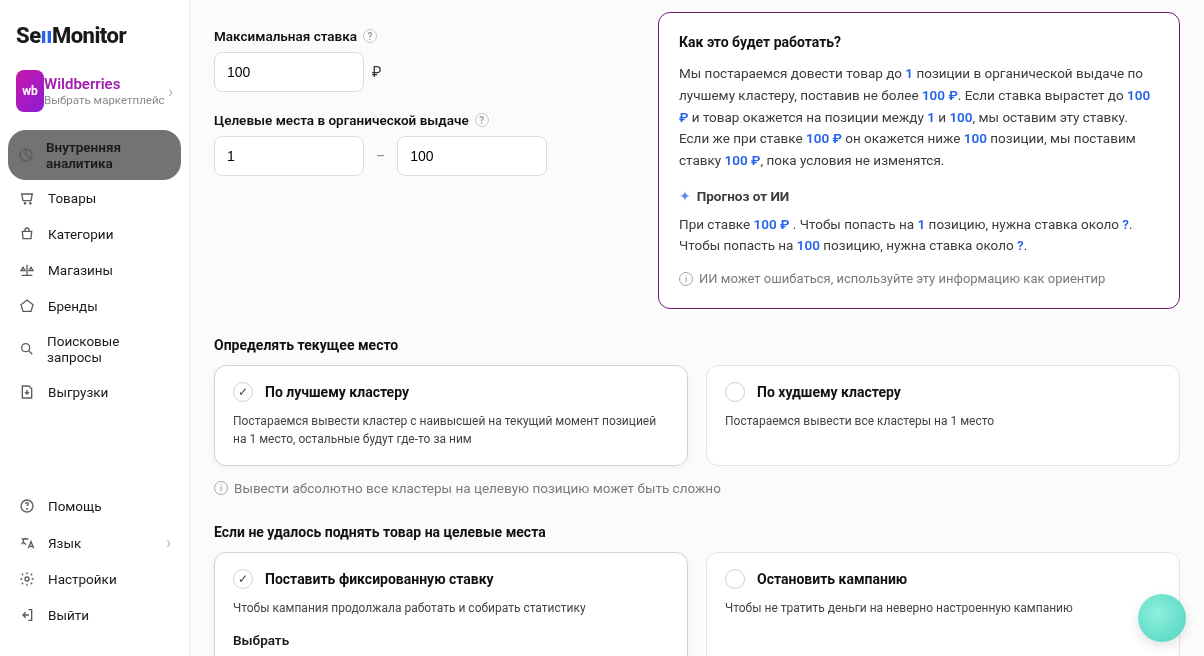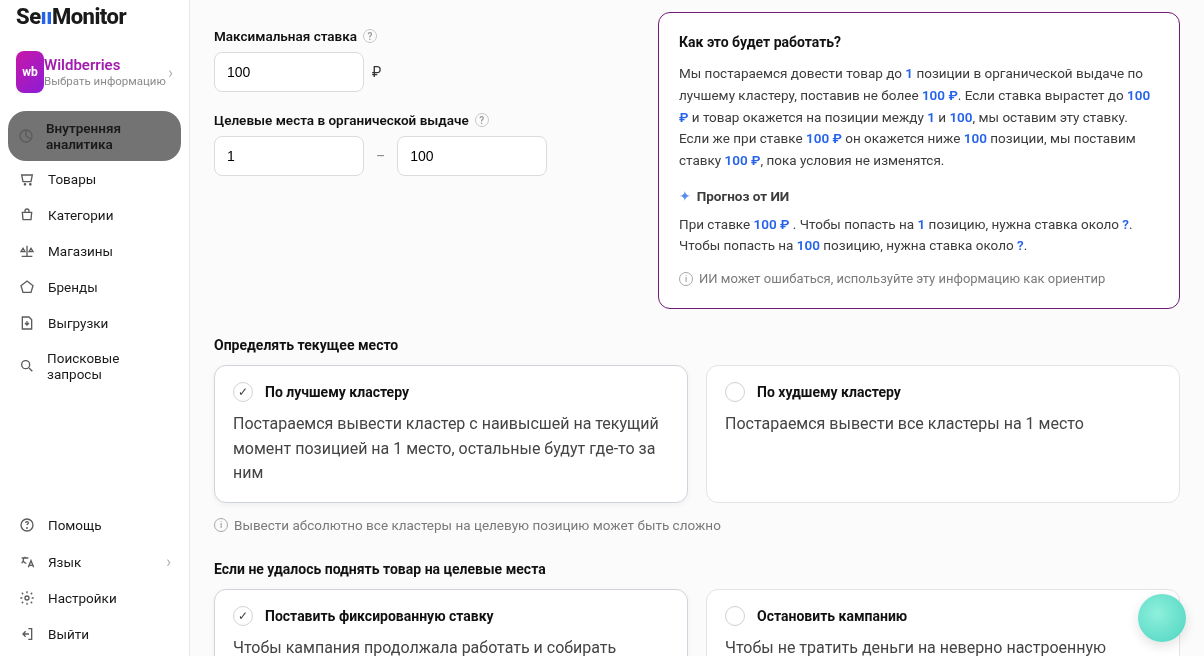--- a/index.html
+++ b/index.html
@@ -1,17 +1,17 @@
 <!DOCTYPE html>
 <html><head>
 <meta charset="utf-8">
 <style>
 * { box-sizing: border-box; margin: 0; padding: 0; }
 body { font-family: -apple-system, BlinkMacSystemFont, "Segoe UI", Roboto, sans-serif; font-size: 14px; color: #1a1a1a; background: #fff; width: 1204px; height: 656px; overflow: hidden; display: flex; }
-.sidebar { width: 190px; height: 100%; background: #fff; border-right: 1px solid #e8e8e8; display: flex; flex-direction: column; padding: 4px 8px; }
+.sidebar { width: 190px; height: 100%; background: #fff; border-right: 1px solid #e8e8e8; display: flex; flex-direction: column; padding: 23px 8px; }
 .logo { font-size: 22px; font-weight: 800; padding: 0 8px 16px; letter-spacing: -0.5px; }
 .logo .accent { color: #2563eb; }
 .mp-selector { display: flex; align-items: center; padding: 6px 8px; cursor: pointer; margin-bottom: 12px; }
 .mp-icon { width: 28px; height: 42px; border-radius: 8px; background: linear-gradient(135deg,#c817a8,#8b1dd6); display:flex;align-items:center;justify-content:center;color:#fff;font-weight:700;font-size:12px;}
 .mp-text { flex: 1; }
 .mp-title { font-size: 15px; font-weight: 600; color:#a21caf; }
 .mp-sub { font-size: 11.5px; color: #8b8b8b; }
 .nav-item { display:flex; align-items:center; padding: 9px 10px; border-radius: 18px; cursor:pointer; color:#1a1a1a; }
 .nav-item.active { background:#737373; font-weight:600; }
 .nav-item .icon { width:18px; height:18px; margin-right:12px; color:#5b5b5b; display:flex;align-items:center;justify-content:center; }
@@ -34,42 +34,42 @@
 .range-dash { color:#888; padding:0 4px; }
 .section-title { font-size:14px; font-weight:700; color:#111; margin-top:28px; margin-bottom:12px; }
 .cards { display:flex; gap:18px;border-radius:23px; }
 .card { flex:1; border:1px solid #e4e4e4; border-radius:12px; background:#fff; padding:16px 18px; cursor:pointer; }
 .card.selected { border-color:#cfd4dc; box-shadow:0 2px 6px rgba(0,0,0,0.05); }
 .card-head { display:flex; align-items:center; gap:12px; margin-bottom:10px; }
 .radio { width:20px; height:20px; border-radius:50%; border:1.5px solid #d0d0d0; display:flex; align-items:center; justify-content:center; flex-shrink:0; }
 .radio.checked { border-color:#cfd4dc; }
 .radio.checked::after { content:"✓"; font-size:12px; color:#444; }
 .card-title { font-size:14px; font-weight:700; color:#111; }
-.card-desc { font-size:16px; color:#444; line-height:1.55; }
+.card-desc { font-size:12px; color:#444; line-height:1.55; }
 .hint-row { display:flex; align-items:center; gap:6px; margin-top:14px; color:#7a7a7a; font-size:13.5px; }
 .info-icon { width:14px; height:14px; border:1.5px solid #a8a8a8; border-radius:50%; display:inline-flex;align-items:center;justify-content:center; font-size:9px; color:#8a8a8a; flex-shrink:0; }
 .chevron { font-size:16px; color:#b0b0b0; }
 .lang-row { display:flex; align-items:center; }
 .lang-row .chevron { margin-left:auto; }
 svg { display:block; }
 .chat-bubble { position:fixed; right:18px; bottom:14px; width:48px; height:48px; border-radius:50%; background:radial-gradient(circle at 40% 40%, #8ef0dc, #4dd4c0); box-shadow:0 4px 12px rgba(0,0,0,0.12); }
 </style>
 </head>
 <body>
 
 <aside class="sidebar">
   <div class="logo">
     <span>Se</span><span class="accent">ıı</span><span>Monitor</span>
   </div>
 
   <div class="mp-selector">
     <div class="mp-icon">wb</div>
     <div class="mp-text">
       <div class="mp-title">Wildberries</div>
-      <div class="mp-sub">Выбрать информацию</div>
+      <div class="mp-sub">Выбрать маркетплейс</div>
     </div>
     <span class="chevron">›</span>
   </div>
 
   <div class="nav-item active">
     <span class="icon">
         <svg width="16" height="16" viewBox="0 0 24 24" fill="none" stroke="currentColor" stroke-width="2">
           <circle cx="12" cy="12" r="9"></circle>
           <path d="M12 3v9l6 4"></path>
         </svg>
@@ -107,34 +107,34 @@
     <span class="icon">
         <svg width="16" height="16" viewBox="0 0 24 24" fill="none" stroke="currentColor" stroke-width="2">
           <path d="M3 10l9-7 9 7-3 10H6z"></path>
         </svg>
       </span>
     <span class="lbl">Бренды</span>
   </div>
   <div class="nav-item">
     <span class="icon">
         <svg width="16" height="16" viewBox="0 0 24 24" fill="none" stroke="currentColor" stroke-width="2">
+          <circle cx="10" cy="10" r="6"></circle>
+          <path d="M20 20l-5-5"></path>
+        </svg>
+      </span>
+    <span class="lbl">Поисковые запросы</span>
+  </div>
+  <div class="nav-item">
+    <span class="icon">
+        <svg width="16" height="16" viewBox="0 0 24 24" fill="none" stroke="currentColor" stroke-width="2">
           <path d="M5 3h10l4 4v14H5z"></path>
           <path d="M12 9v6m-3-3l3 3 3-3"></path>
         </svg>
       </span>
     <span class="lbl">Выгрузки</span>
-  </div>
-  <div class="nav-item">
-    <span class="icon">
-        <svg width="16" height="16" viewBox="0 0 24 24" fill="none" stroke="currentColor" stroke-width="2">
-          <circle cx="10" cy="10" r="6"></circle>
-          <path d="M20 20l-5-5"></path>
-        </svg>
-      </span>
-    <span class="lbl">Поисковые запросы</span>
   </div>
 
   <div class="sidebar-spacer"></div>
 
   <div class="nav-item">
     <span class="icon">
         <svg width="16" height="16" viewBox="0 0 24 24" fill="none" stroke="currentColor" stroke-width="2">
           <circle cx="12" cy="12" r="9"></circle>
           <path d="M10 9a2 2 0 114 0c0 1.5-2 1.5-2 3"></path>
           <circle cx="12" cy="16.5" r="0.5" fill="currentColor"></circle>

